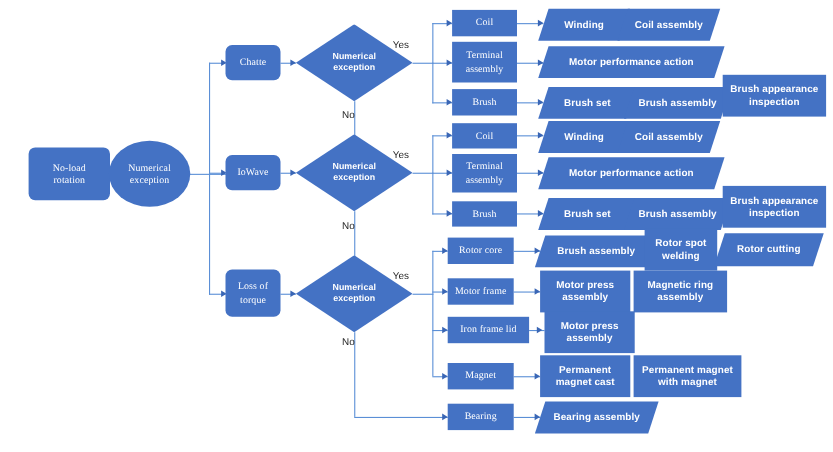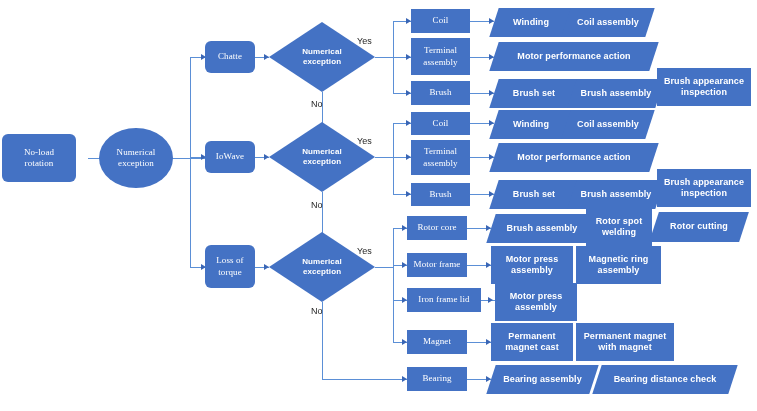--- a/index.html
+++ b/index.html
@@ -168,21 +168,21 @@
   <div class="arrow" style="left:486px;top:225px;"></div>
   <div class="ln lh" style="left:467px;top:265px;width:24px;"></div>
   <div class="arrow" style="left:486px;top:262px;"></div>
   <div class="ln lh" style="left:481px;top:300px;width:14px;"></div>
   <div class="arrow" style="left:488px;top:297px;"></div>
   <div class="ln lh" style="left:467px;top:342px;width:24px;"></div>
   <div class="arrow" style="left:486px;top:339px;"></div>
   <div class="ln lh" style="left:467px;top:379px;width:24px;"></div>
   <div class="arrow" style="left:486px;top:376px;"></div>
 
-  <div class="node rounded f-serif" style="left:2px;top:134px;width:74px;height:48px;">
+  <div class="node rounded f-serif" style="left:26px;top:134px;width:74px;height:48px;">
     <span class="lbl">No-load
 rotation</span>
   </div>
 
   <div class="node ellipse f-serif" style="left:99px;top:128px;width:74px;height:60px;">
     <span class="lbl">Numerical
 exception</span>
   </div>
 
   <div class="node rounded f-serif" style="left:205px;top:41px;width:50px;height:32px;">
@@ -340,18 +340,14 @@
   </div>
   <div class="node rect f-sans" style="left:576px;top:323px;width:98px;height:38px;">
     <span class="lbl">Permanent magnet
 with magnet</span>
   </div>
 
   <div class="node para f-sans" style="left:491px;top:365px;width:103px;height:29px;">
     <div class="skew"></div>
     <span class="lbl">Bearing assembly</span>
   </div>
-  <div class="node para f-sans" style="left:597px;top:365px;width:136px;height:29px;">
-    <div class="skew"></div>
-    <span class="lbl">Bearing distance check</span>
-  </div>
 
 </div>
 
 </body></html>

